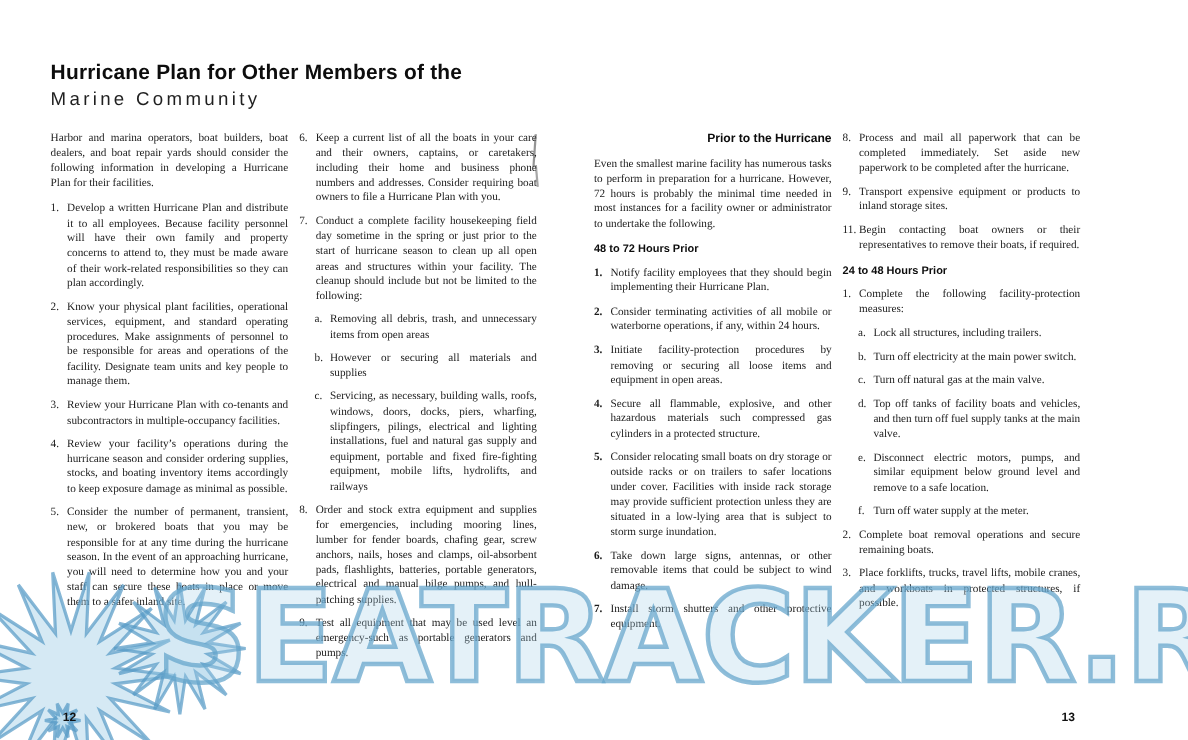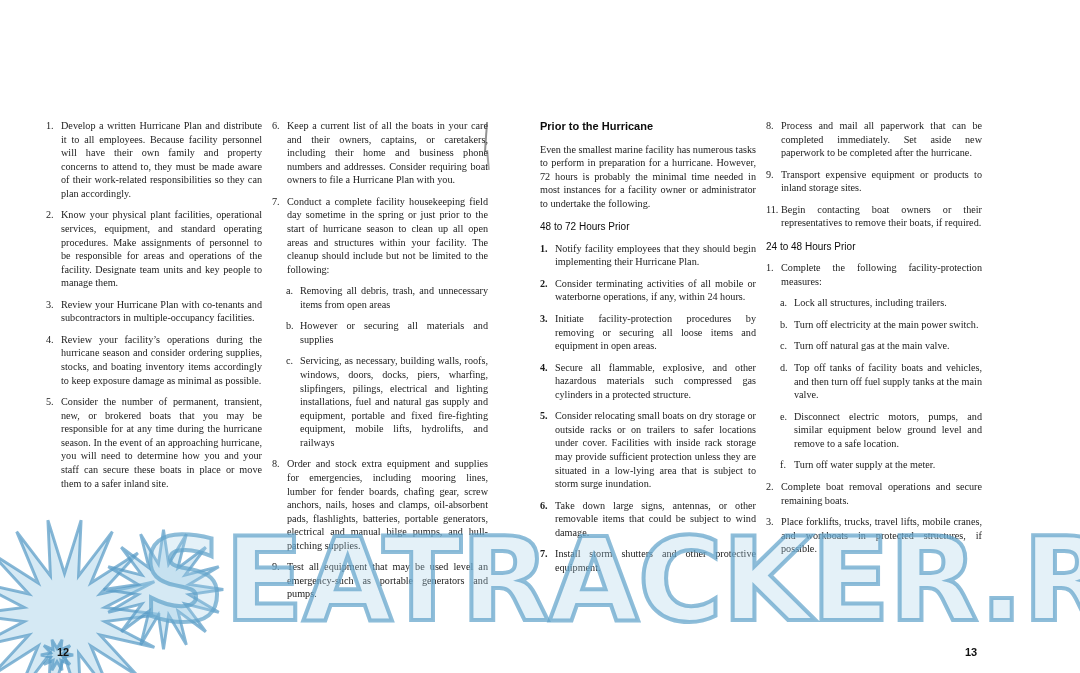--- a/index.html
+++ b/index.html
@@ -10,23 +10,23 @@
   }
   .page{position:absolute;inset:0;background:#ffffff;}
   .title{position:absolute;left:46px;top:56px;z-index:2;font-family:"Liberation Sans",sans-serif;}
   .title-l1{font-size:19px;font-weight:bold;color:#0d0d0d;letter-spacing:.2px;}
   .title-l2{font-size:17px;font-weight:500;color:#1f1f1f;letter-spacing:3px;margin-top:2px;}
   .col{position:absolute;top:119px;width:216px;z-index:2;
        font-size:10.2px;line-height:1.33;text-align:justify;}
   #c1{left:46px}#c2{left:272px}#c3{left:540px}#c4{left:766px}
   .para{margin:0 0 10px 0;}
   .colhead{font-family:"Liberation Sans",sans-serif;font-size:11px;font-weight:bold;
-           margin:10px 0 9px;text-align:left;color:#0d0d0d;}
+           margin:10px 0 9px;text-align:right;color:#0d0d0d;}
   .colhead.first{margin-top:0;}
-  .subhead{font-family:"Liberation Sans",sans-serif;font-size:10px;font-weight:normal;
+  .subhead{font-family:"Liberation Sans",sans-serif;font-size:10px;font-weight:bold;
            margin:10px 0 8px;text-align:left;color:#0d0d0d;}
   .item{display:flex;margin:0 0 8px 0;}
   .item .num{flex:0 0 15px;}
   .item .txt{flex:1;}
   .subitem{padding-left:14px;}
   .subitem .num{flex:0 0 14px;}
   .boldnum .num{font-weight:bold;}
   .pagenum{position:absolute;bottom:15px;z-index:6;
            font-family:"Liberation Sans",sans-serif;font-size:11px;font-weight:bold;color:#111;}
   .pagenum.left{left:57px;}
@@ -44,22 +44,27 @@
   .s3{left:38px;top:636px;width:38px;height:38px;}
   .artifact{position:absolute;z-index:3;background:#3c3c3c;width:2px;}
   .a1{left:485px;top:122px;height:30px;opacity:.55;transform:rotate(4deg);}
   .a2{left:487px;top:150px;height:20px;opacity:.45;transform:rotate(-5deg);}
 </style>
 </head>
 <body>
 
 <div class="page">
 
+  <header class="title">
+    <div class="title-l1">Hurricane Plan for Other Members of the</div>
+    <div class="title-l2">Marine Community</div>
+  </header>
 
   <div class="col" id="c1">
+      <p class="para">Harbor and marina operators, boat builders, boat dealers, and boat repair yards should consider the following information in developing a Hurricane Plan for their facilities.</p>
       <div class="item">
         <span class="num">1.</span>
         <span class="txt">Develop a written Hurricane Plan and distribute it to all employees. Because facility personnel will have their own family and property concerns to attend to, they must be made aware of their work-related responsibilities so they can plan accordingly.</span>
       </div>
       <div class="item">
         <span class="num">2.</span>
         <span class="txt">Know your physical plant facilities, operational services, equipment, and standard operating procedures. Make assignments of personnel to be responsible for areas and operations of the facility. Designate team units and key people to manage them.</span>
       </div>
       <div class="item">
         <span class="num">3.</span>

